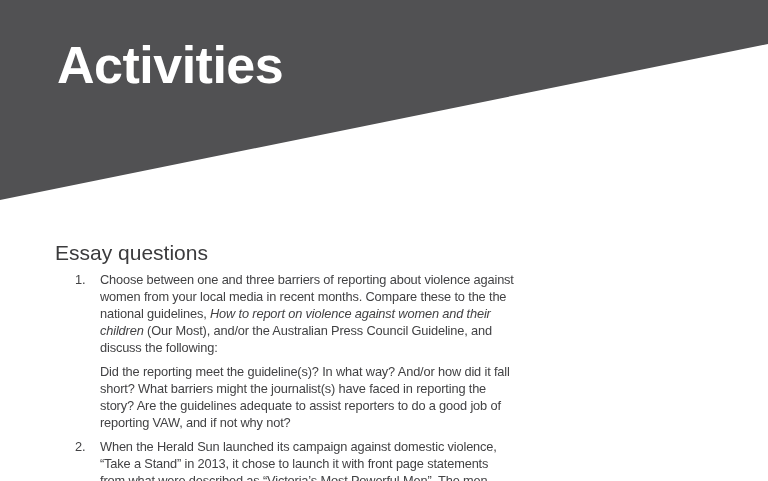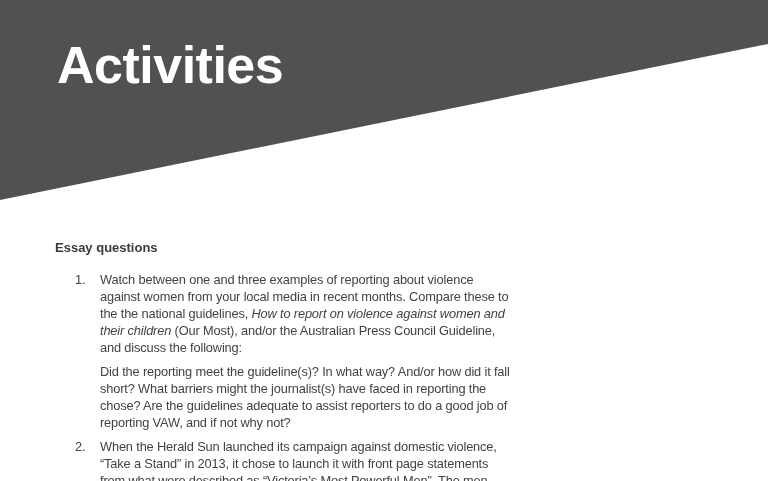--- a/index.html
+++ b/index.html
@@ -36,23 +36,23 @@
     letter-spacing: -0.5px;
     color: #ffffff;
   }
 
   
   .section-heading {
     position: absolute;
     left: 55px;
     top: 240px;
     margin: 0;
-    font-size: 13px;
+    font-size: 21px;
     line-height: 1.2;
-    font-weight: bold;
+    font-weight: normal;
     color: #3b3b3d;
     text-align: right;
   }
   .questions {
     position: absolute;
     left: 75px;
     top: 271px;
     width: 440px;
     font-size: 12.8px;
     line-height: 17px;
@@ -85,27 +85,27 @@
 
   <main>
 
     <h2 class="section-heading">Essay questions</h2>
 
     <div class="questions">
 
       <div class="q-item">
         <span class="q-num">1.</span>
         <div class="q-text">
-          <span>Watch between one and three examples of reporting about violence against women from your local media in recent months. Compare these to the the national guidelines, </span><em>How to report on violence against women and their children</em><span> (Our Most), and/or the Australian Press Council Guideline, and discuss the following:</span>
+          <span>Choose between one and three barriers of reporting about violence against women from your local media in recent months. Compare these to the the national guidelines, </span><em>How to report on violence against women and their children</em><span> (Our Most), and/or the Australian Press Council Guideline, and discuss the following:</span>
         </div>
       </div>
 
       <div class="q-item">
         <span class="q-num"></span>
-        <div class="q-text">Did the reporting meet the guideline(s)? In what way? And/or how did it fall short? What barriers might the journalist(s) have faced in reporting the chose? Are the guidelines adequate to assist reporters to do a good job of reporting VAW, and if not why not?</div>
+        <div class="q-text">Did the reporting meet the guideline(s)? In what way? And/or how did it fall short? What barriers might the journalist(s) have faced in reporting the story? Are the guidelines adequate to assist reporters to do a good job of reporting VAW, and if not why not?</div>
       </div>
 
       <div class="q-item">
         <span class="q-num">2.</span>
         <div class="q-text">When the Herald Sun launched its campaign against domestic violence, “Take a Stand” in 2013, it chose to launch it with front page statements from what were described as “Victoria’s Most Powerful Men”. The men pictured were</div>
       </div>
 
     </div>
 
   </main>

